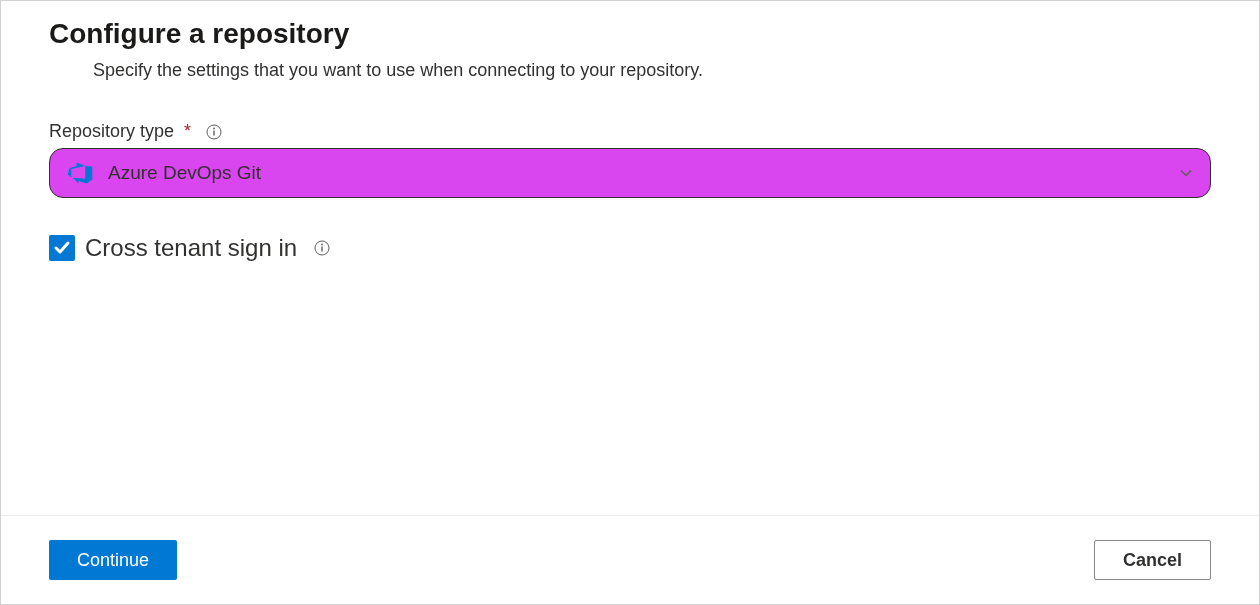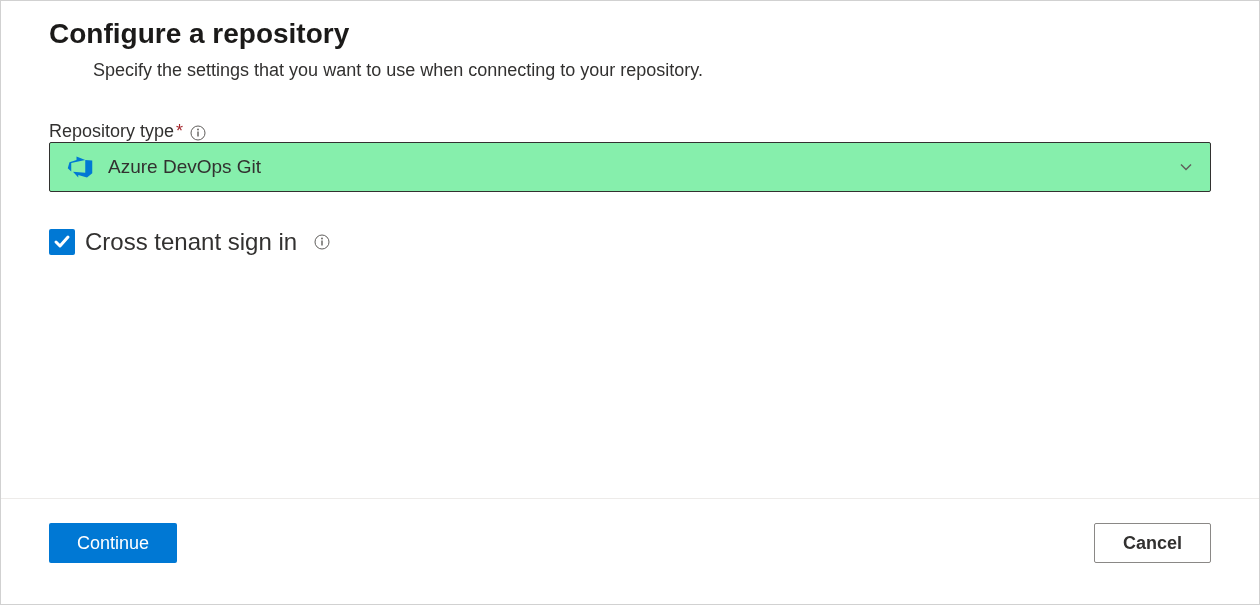--- a/index.html
+++ b/index.html
@@ -27,22 +27,23 @@
     }
     .subtitle {
       font-size: 18px;
       font-weight: 400;
       color: #323130;
       margin-bottom: 40px;
       margin-left: 44px;
     }
     .field-label-row {
       display: flex;
-      align-items: flex-end;
-      gap: 0;
+      align-items: center;
+      gap: 8px;
+      margin-bottom: 6px;
     }
     .field-label {
       font-size: 18px;
       font-weight: 400;
       color: #323130;
     }
     .required-asterisk {
       color: #a4262c;
       font-size: 18px;
       margin-left: 2px;
@@ -58,23 +59,23 @@
     .info-icon svg {
       width: 16px;
       height: 16px;
     }
     .dropdown {
       display: flex;
       align-items: center;
       width: 100%;
       height: 50px;
       border: 1px solid #323130;
-      border-radius: 2px;
+      border-radius: 14px;
       padding: 0 16px;
-      background: #86efac;
+      background: #d946ef;
       cursor: pointer;
       margin-bottom: 36px;
     }
     .dropdown-icon {
       display: inline-flex;
       align-items: center;
       justify-content: center;
       width: 28px;
       height: 28px;
       margin-right: 14px;
@@ -126,21 +127,21 @@
       stroke-linecap: round;
       stroke-linejoin: round;
     }
     .checkbox-label {
       font-size: 24px;
       color: #323130;
       cursor: pointer;
     }
     .footer {
       position: absolute;
-      bottom: 17px;
+      bottom: 0;
       left: 0;
       right: 0;
       border-top: 1px solid #edebe9;
       padding: 24px 48px;
       display: flex;
       align-items: center;
       justify-content: space-between;
     }
     .btn {
       height: 40px;

